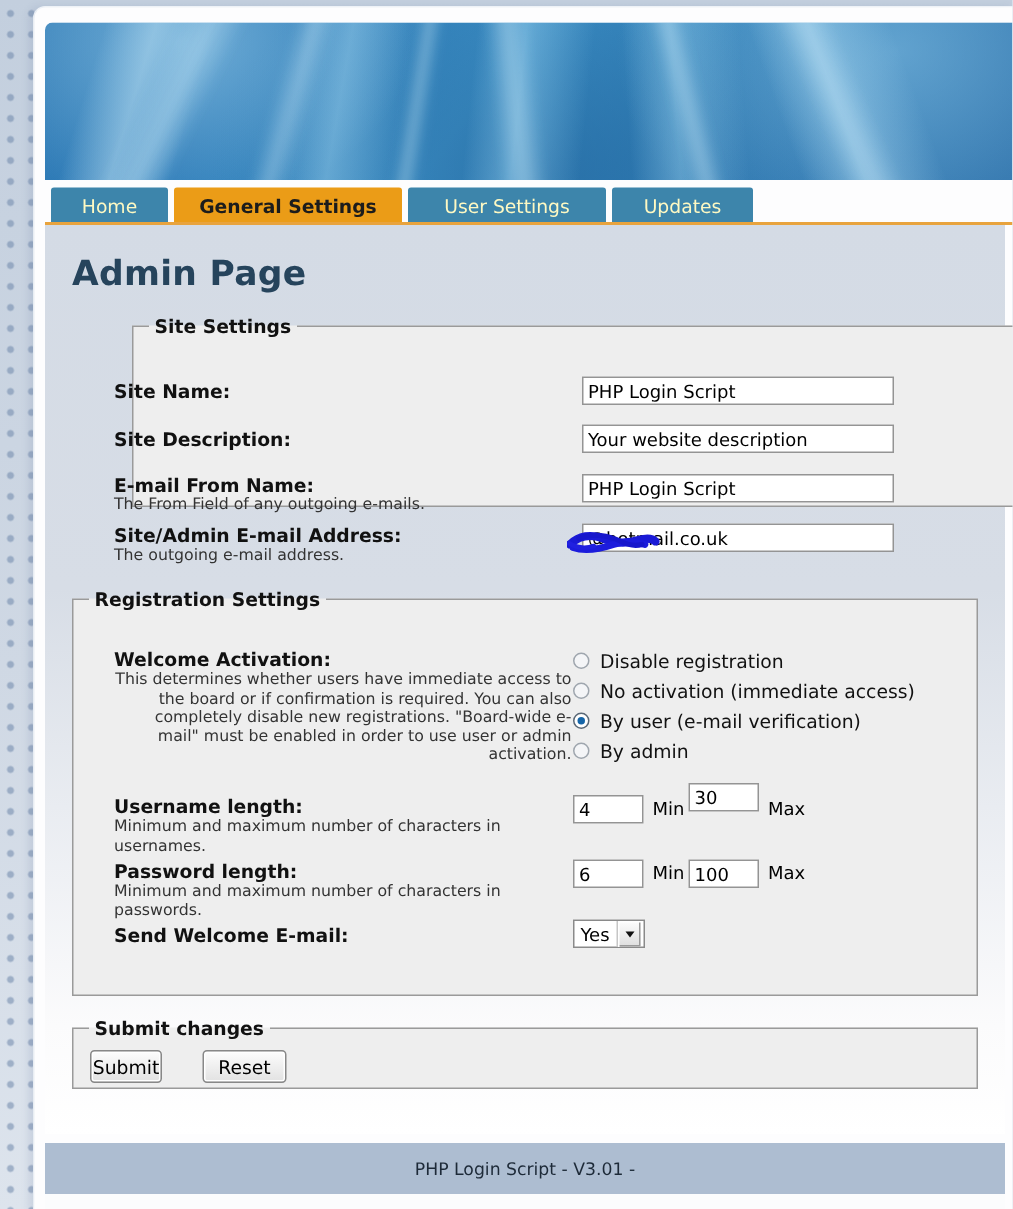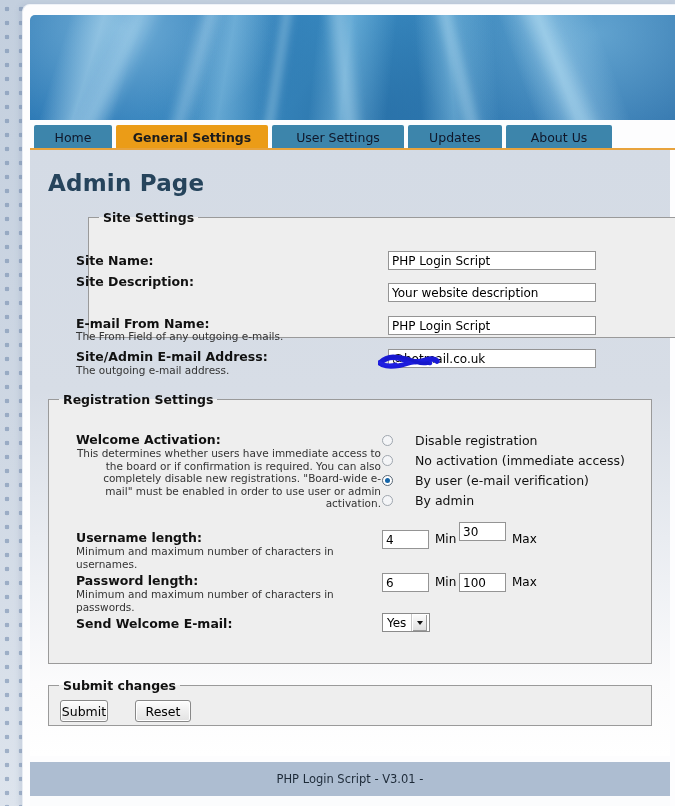--- a/index.html
+++ b/index.html
@@ -82,21 +82,21 @@
     position: absolute;
     left: 30px; top: 148px;
     width: 645px; height: 2px;
     background: #e8a33d;
   }
   .tab {
     position: absolute;
     top: 0;
     height: 25px;
     background: #3d85ab;
-    color: #0f172a;
+    color: #fef9c3;
     font-size: 12.5px;
     font-weight: normal;
     display: flex;
     align-items: center;
     justify-content: center;
     border-top-left-radius: 2px;
     border-top-right-radius: 2px;
     box-sizing: border-box;
     white-space: nowrap;
     cursor: pointer;
@@ -176,21 +176,21 @@
     position: absolute;
     font-size: 12px;
     color: #000000;
   }
 
   
   .radio-row {
     position: absolute;
     display: flex;
     align-items: center;
-    gap: 22px;
+    gap: 7px;
     font-size: 12.5px;
     color: #111111;
     white-space: nowrap;
     cursor: pointer;
   }
   .radio {
     width: 11px; height: 11px;
     border-radius: 50%;
     border: 1px solid #9fa6ae;
     background: #f4f5f7;
@@ -306,38 +306,35 @@
     </div>
   <div class="tab active" style="left:86px;  width:152px;">
       <span>General Settings</span>
     </div>
   <div class="tab" style="left:242px; width:132px;">
       <span>User Settings</span>
     </div>
   <div class="tab" style="left:378px; width:94px;">
       <span>Updates</span>
     </div>
-  <div class="tab" style="left:476px; width:106px;">
-      <span>About Us</span>
-    </div>
 </div>
 <div id="tab-underline"></div>
 
 <div id="content">
 
   <div id="page-title">Admin Page</div>
 
   <fieldset class="box" id="fs-site">
     <legend>Site Settings</legend>
   </fieldset>
 
   <div class="row-label" style="left:46px; top:103px;">Site Name:</div>
   <input class="txt" style="left: 358px; top: 101px; width: 208px;" value="PHP Login Script">
 
-  <div class="row-label" style="left:46px; top:124px;">Site Description:</div>
+  <div class="row-label" style="left:46px; top:135px;">Site Description:</div>
   <input class="txt" style="left: 358px; top: 133px; width: 208px;" value="Your website description">
 
   <div class="row-label" style="left:46px; top:166px;">E-mail From Name:</div>
   <div class="row-desc" style="left:46px; top:180px;">The From Field of any outgoing e-mails.</div>
   <input class="txt" style="left: 358px; top: 166px; width: 208px;" value="PHP Login Script">
 
   <div class="row-label" style="left:46px; top:199px;">Site/Admin E-mail Address:</div>
   <div class="row-desc" style="left:46px; top:214px;">The outgoing e-mail address.</div>
   <input class="txt" style="left: 358px; top: 199px; width: 208px;" value="@hotmail.co.uk">
 

